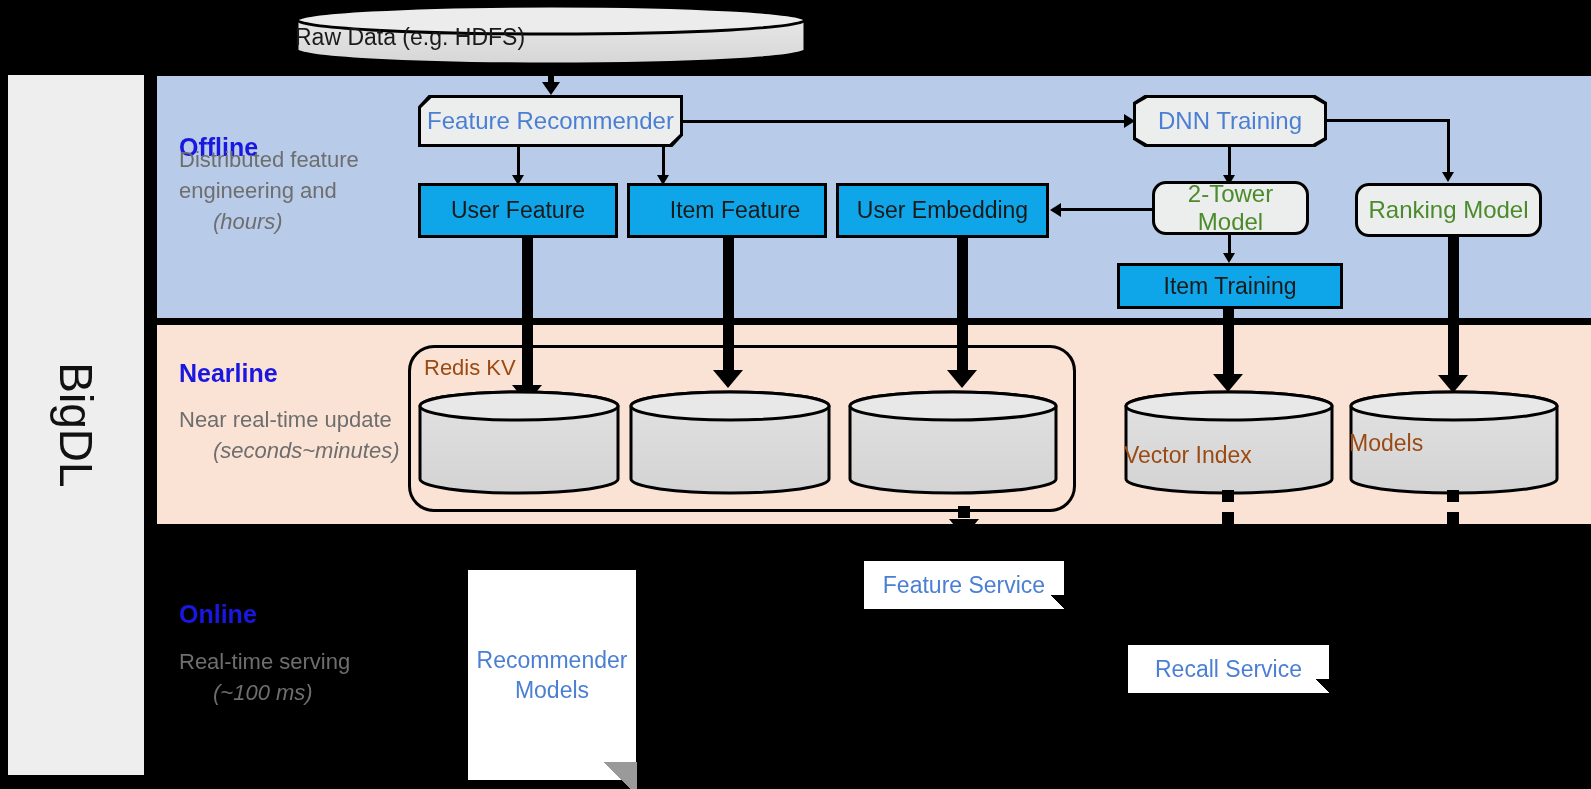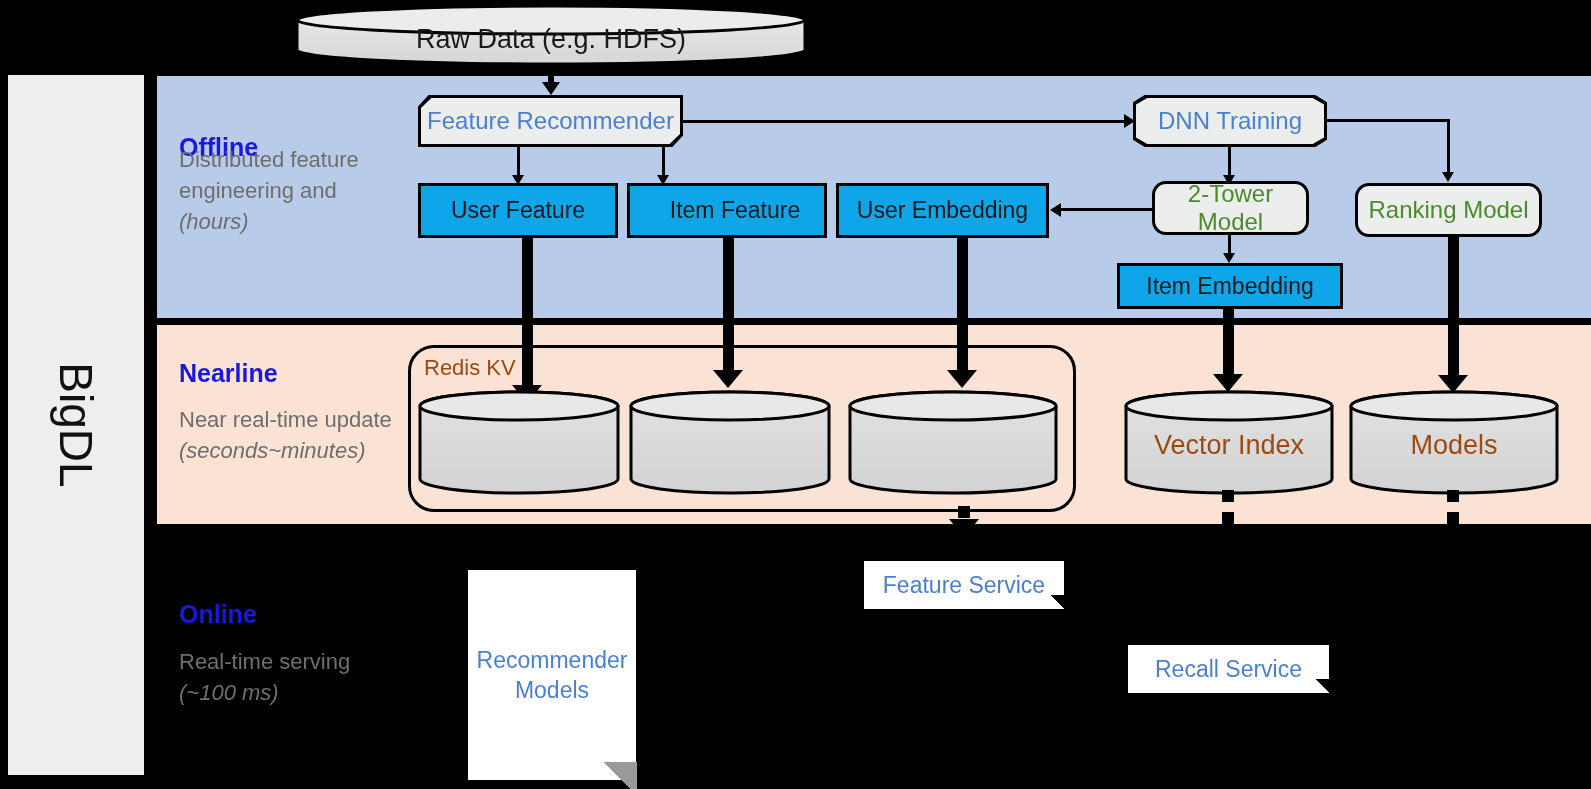--- a/index.html
+++ b/index.html
@@ -15,21 +15,21 @@
               letter-spacing:0px;font-family:"Liberation Sans", sans-serif;}
 
   
   .band{position:absolute;left:157px;}
   .band-offline{top:76px;width:1434px;height:242px;background:#b8cbe8;}
   .band-nearline{top:325px;width:1434px;height:199px;background:#fae3d4;}
   .band-online{top:531px;width:1434px;height:258px;background:#000;}
 
   .band-title{position:absolute;color:#1a17e0;font-size:25px;font-weight:bold;}
   .band-sub{position:absolute;color:#6e6e6e;font-size:22px;line-height:31px;}
-  .band-sub i{font-style:italic;}
+  .band-sub i{font-style:italic;margin-left:34px;}
 
   
   .node{position:absolute;box-sizing:border-box;display:flex;align-items:center;
         justify-content:center;text-align:center;}
 
   
   .rect-grey{background:#0ea5e9;border:3px solid #000;color:#1a1a1a;font-size:23px;}
   .card-outline{position:absolute;background:#000;
                 clip-path:polygon(0 14%,6% 0,94% 0,100% 14%,100% 86%,94% 100%,6% 100%,0 86%);}
   .card-inner{position:absolute;left:3px;top:3px;right:3px;bottom:3px;background:#eceded;
@@ -45,21 +45,21 @@
 
   
   .rounded-node{background:#eceded;border:3px solid #000;border-radius:14px;font-size:24px;}
 
   .txt-blue{color:#4a7fd4;}
   .txt-green{color:#4b8b2b;}
 
   
   .cyl{position:absolute;}
   .cyl svg{display:block;}
-  .cyl-label{position:absolute;left:0;right:0;text-align:center;font-size:27px;}
+  .cyl-label{position:absolute;left:0;right:0;text-align:left;font-size:23px;}
 
   
   .redis-box{position:absolute;border:3px solid #000;border-radius:26px;background:transparent;}
   .redis-label{position:absolute;color:#9c4a13;font-size:22px;}
 
   
   .doc{position:absolute;background:#fff;display:flex;align-items:center;justify-content:center;
        text-align:center;color:#4a7fd4;}
   .doc .fold{position:absolute;right:0;bottom:0;width:14px;height:14px;
              background:linear-gradient(225deg,#000 0 48%,transparent 48%);}
@@ -169,21 +169,21 @@
   </div>
 
   <div class="node rounded-node" style="left:1355px;top:183px;width:187px;height:54px;">
     <span class="txt-green">Ranking Model</span>
   </div>
 
   <div class="vline" style="left:1228px;top:235px;width:3px;height:25px;"></div>
   <div class="arrow-down-thin" style="left:1223px;top:253px;"></div>
 
   <div class="node rect-grey" style="left:1117px;top:263px;width:226px;height:46px;">
-    <span>Item Embedding</span>
+    <span>Item Training</span>
   </div>
 
   <div class="vline" style="left:522px;top:238px;width:11px;height:155px;"></div>
   <div class="arrow-down-fat" style="left:512px;top:385px;"></div>
 
   <div class="vline" style="left:723px;top:238px;width:11px;height:140px;"></div>
   <div class="arrow-down-fat" style="left:713px;top:370px;"></div>
 
   <div class="vline" style="left:957px;top:238px;width:11px;height:140px;"></div>
   <div class="arrow-down-fat" style="left:947px;top:370px;"></div>
@@ -221,21 +221,21 @@
       <ellipse cx="105" cy="16" rx="103" ry="14" fill="#e8e8e8" stroke="#000" stroke-width="3"></ellipse>
     </svg>
   </div>
 
   <div class="cyl" style="left:1124px;top:390px;width:210px;height:105px;">
     <svg width="210" height="105" viewBox="0 0 210 105">
       <path d="M2,16 a103,14 0 0,1 206,0 L208,89 a103,14 0 0,1 -206,0 Z" fill="url(#cg2)" stroke="#000" stroke-width="3"></path>
       <ellipse cx="105" cy="16" rx="103" ry="14" fill="#e8e8e8" stroke="#000" stroke-width="3"></ellipse>
     </svg>
   </div>
-  <div class="cyl-label" style="left:1124px;top:430px;width:210px;color:#9c4a13;">Vector Index</div>
+  <div class="cyl-label" style="left:1124px;top:442px;width:210px;color:#9c4a13;">Vector Index</div>
 
   <div class="cyl" style="left:1349px;top:390px;width:210px;height:105px;">
     <svg width="210" height="105" viewBox="0 0 210 105">
       <path d="M2,16 a103,14 0 0,1 206,0 L208,89 a103,14 0 0,1 -206,0 Z" fill="url(#cg2)" stroke="#000" stroke-width="3"></path>
       <ellipse cx="105" cy="16" rx="103" ry="14" fill="#e8e8e8" stroke="#000" stroke-width="3"></ellipse>
     </svg>
   </div>
   <div class="cyl-label" style="left:1349px;top:430px;width:210px;color:#9c4a13;">Models</div>
 
   <div class="dot-sq" style="left:958px;top:506px;width:12px;height:12px;"></div>

